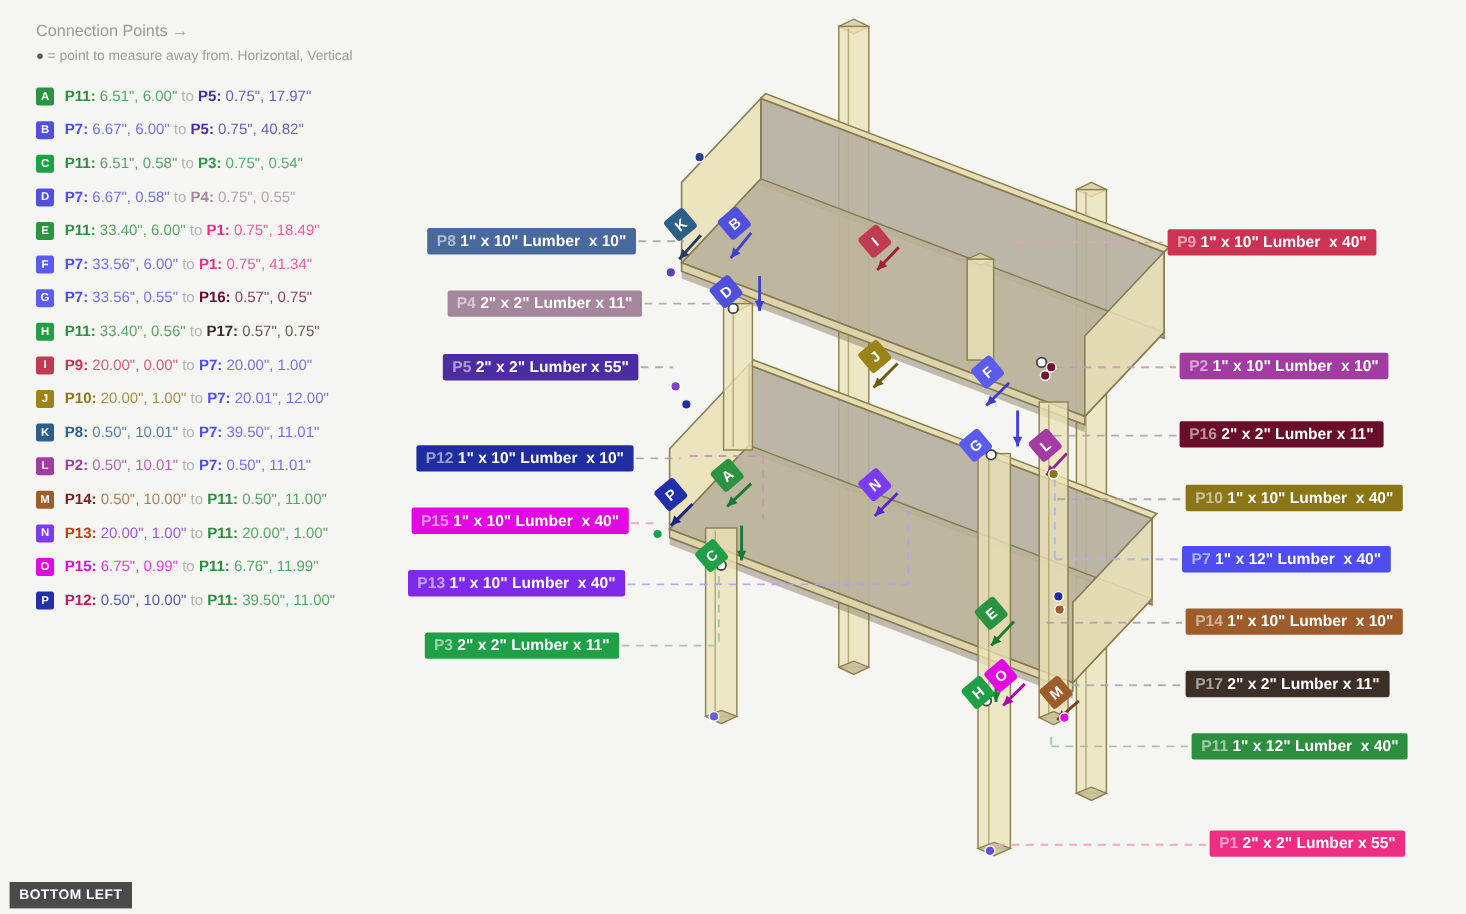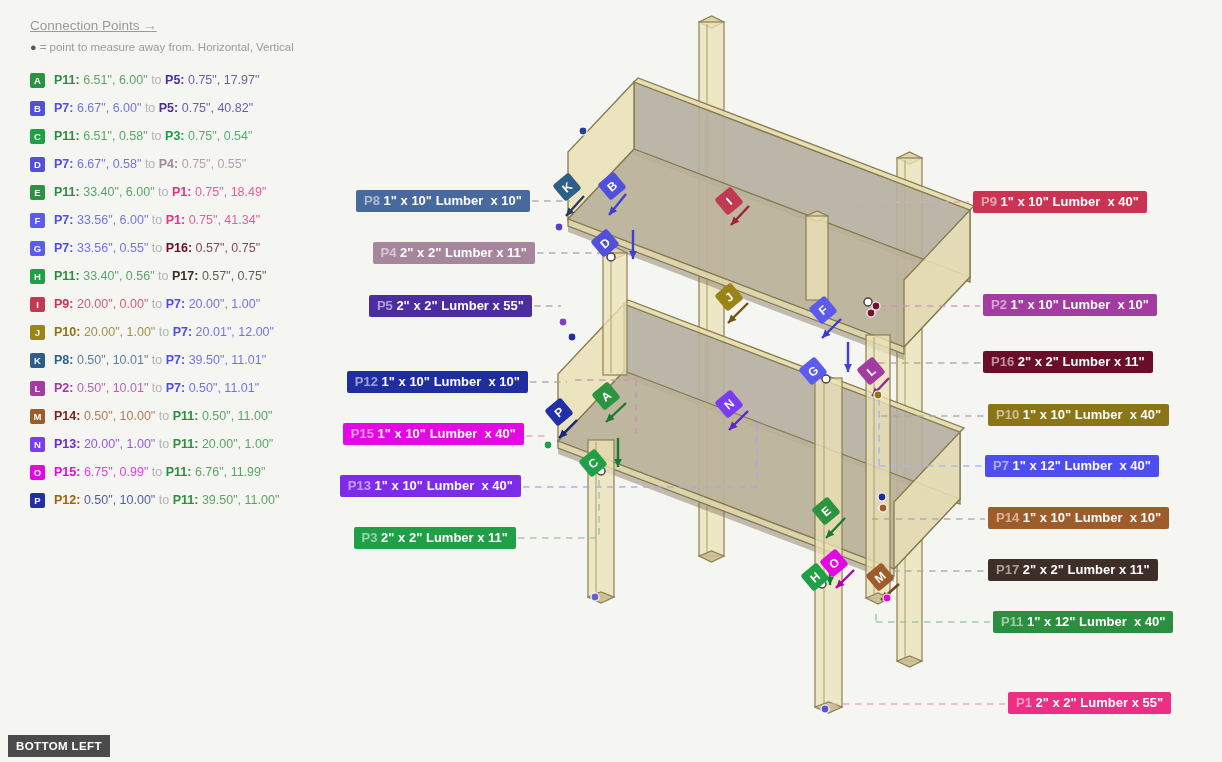--- a/index.html
+++ b/index.html
@@ -1,19 +1,19 @@
 <!DOCTYPE html>
 <html><head>
 <meta charset="utf-8">
 <style>
   html,body{margin:0;padding:0;background:#e9e9e6;}
   .canvas{position:relative;width:1222px;height:762px;background:#f5f5f2;overflow:hidden;
           font-family:"Liberation Sans",sans-serif;}
   
-  .hdr-title{position:absolute;left:30px;top:18px;font-size:13.5px;color:#9a9a9a;text-decoration:underline;}
+  .hdr-title{position:absolute;left:30px;top:18px;font-size:13.5px;color:#9a9a9a;}
   .hdr-legend{position:absolute;left:30px;top:41px;font-size:11.5px;color:#9a9a9a;}
   .hdr-legend .dot{color:#5a5a5a;font-size:11px;margin-right:3px;}
   .conn-list{position:absolute;left:30px;top:66px;}
   .conn-row{height:28px;display:flex;align-items:center;font-size:12.5px;white-space:pre;}
   .conn-badge{display:inline-flex;width:15px;height:15px;border-radius:2px;margin-right:9px;
               align-items:center;justify-content:center;color:#fff;font-size:9.5px;font-weight:bold;}
   .conn-row .pn{font-weight:bold;}
   .conn-row .nums{opacity:.78;}
   .conn-row .to{color:#b3b3b3;}
   
@@ -44,23 +44,23 @@
       <div class="conn-row"><span class="conn-badge" style="background:#5050dd">D</span><b class="pn" style="color:#4d4dee">P7:</b><span class="nums" style="color:#4d4dee"> 6.67", 0.58"</span><span class="to"> to </span><b class="pn" style="color:#a5869c">P4:</b><span class="nums" style="color:#a5869c"> 0.75", 0.55"</span></div>
       <div class="conn-row"><span class="conn-badge" style="background:#2c9440">E</span><b class="pn" style="color:#2c8f3f">P11:</b><span class="nums" style="color:#2c8f3f"> 33.40", 6.00"</span><span class="to"> to </span><b class="pn" style="color:#ee2e82">P1:</b><span class="nums" style="color:#ee2e82"> 0.75", 18.49"</span></div>
       <div class="conn-row"><span class="conn-badge" style="background:#5b5bed">F</span><b class="pn" style="color:#4d4dee">P7:</b><span class="nums" style="color:#4d4dee"> 33.56", 6.00"</span><span class="to"> to </span><b class="pn" style="color:#ee2e82">P1:</b><span class="nums" style="color:#ee2e82"> 0.75", 41.34"</span></div>
       <div class="conn-row"><span class="conn-badge" style="background:#5b5bed">G</span><b class="pn" style="color:#4d4dee">P7:</b><span class="nums" style="color:#4d4dee"> 33.56", 0.55"</span><span class="to"> to </span><b class="pn" style="color:#6a0d28">P16:</b><span class="nums" style="color:#6a0d28"> 0.57", 0.75"</span></div>
       <div class="conn-row"><span class="conn-badge" style="background:#1fa046">H</span><b class="pn" style="color:#2c8f3f">P11:</b><span class="nums" style="color:#2c8f3f"> 33.40", 0.56"</span><span class="to"> to </span><b class="pn" style="color:#3d2f27">P17:</b><span class="nums" style="color:#3d2f27"> 0.57", 0.75"</span></div>
       <div class="conn-row"><span class="conn-badge" style="background:#c03a52">I</span><b class="pn" style="color:#cc3352">P9:</b><span class="nums" style="color:#cc3352"> 20.00", 0.00"</span><span class="to"> to </span><b class="pn" style="color:#4d4dee">P7:</b><span class="nums" style="color:#4d4dee"> 20.00", 1.00"</span></div>
       <div class="conn-row"><span class="conn-badge" style="background:#9a8418">J</span><b class="pn" style="color:#8a7517">P10:</b><span class="nums" style="color:#8a7517"> 20.00", 1.00"</span><span class="to"> to </span><b class="pn" style="color:#4d4dee">P7:</b><span class="nums" style="color:#4d4dee"> 20.01", 12.00"</span></div>
       <div class="conn-row"><span class="conn-badge" style="background:#2d5f88">K</span><b class="pn" style="color:#2d5f88">P8:</b><span class="nums" style="color:#2d5f88"> 0.50", 10.01"</span><span class="to"> to </span><b class="pn" style="color:#4d4dee">P7:</b><span class="nums" style="color:#4d4dee"> 39.50", 11.01"</span></div>
       <div class="conn-row"><span class="conn-badge" style="background:#a23ba2">L</span><b class="pn" style="color:#a23ba2">P2:</b><span class="nums" style="color:#a23ba2"> 0.50", 10.01"</span><span class="to"> to </span><b class="pn" style="color:#4d4dee">P7:</b><span class="nums" style="color:#4d4dee"> 0.50", 11.01"</span></div>
       <div class="conn-row"><span class="conn-badge" style="background:#9e5c2b">M</span><b class="pn" style="color:#7f1d1d">P14:</b><span class="nums" style="color:#9e5c2b"> 0.50", 10.00"</span><span class="to"> to </span><b class="pn" style="color:#2c8f3f">P11:</b><span class="nums" style="color:#2c8f3f"> 0.50", 11.00"</span></div>
-      <div class="conn-row"><span class="conn-badge" style="background:#7b3bf0">N</span><b class="pn" style="color:#6d28d9">P13:</b><span class="nums" style="color:#7d2be8"> 20.00", 1.00"</span><span class="to"> to </span><b class="pn" style="color:#2c8f3f">P11:</b><span class="nums" style="color:#2c8f3f"> 20.00", 1.00"</span></div>
+      <div class="conn-row"><span class="conn-badge" style="background:#7b3bf0">N</span><b class="pn" style="color:#c2410c">P13:</b><span class="nums" style="color:#7d2be8"> 20.00", 1.00"</span><span class="to"> to </span><b class="pn" style="color:#2c8f3f">P11:</b><span class="nums" style="color:#2c8f3f"> 20.00", 1.00"</span></div>
       <div class="conn-row"><span class="conn-badge" style="background:#e308e3">O</span><b class="pn" style="color:#e308e3">P15:</b><span class="nums" style="color:#e308e3"> 6.75", 0.99"</span><span class="to"> to </span><b class="pn" style="color:#2c8f3f">P11:</b><span class="nums" style="color:#2c8f3f"> 6.76", 11.99"</span></div>
-      <div class="conn-row"><span class="conn-badge" style="background:#2230a8">P</span><b class="pn" style="color:#a16207">P12:</b><span class="nums" style="color:#1f2d9e"> 0.50", 10.00"</span><span class="to"> to </span><b class="pn" style="color:#2c8f3f">P11:</b><span class="nums" style="color:#2c8f3f"> 39.50", 11.00"</span></div>
+      <div class="conn-row"><span class="conn-badge" style="background:#2230a8">P</span><b class="pn" style="color:#be185d">P12:</b><span class="nums" style="color:#1f2d9e"> 0.50", 10.00"</span><span class="to"> to </span><b class="pn" style="color:#2c8f3f">P11:</b><span class="nums" style="color:#2c8f3f"> 39.50", 11.00"</span></div>
     </div>
 
   <svg width="1222" height="762" viewBox="0 0 1222 762">
 
     <g stroke="#8c8050" stroke-width="1.2">
       <polygon points="699,22 711.5,16 724,22 711.5,28" fill="#dcd2a2" fill-opacity=".9"></polygon>
       <rect x="699" y="22" width="25" height="534" fill="#ece3b8" fill-opacity=".78"></rect>
       <line x1="707" y1="24" x2="707" y2="554" stroke="#b4aa78"></line>
       <polygon points="699,556 711.5,551 724,556 711.5,562" fill="#c9bf96" fill-opacity=".9"></polygon>
     </g>

